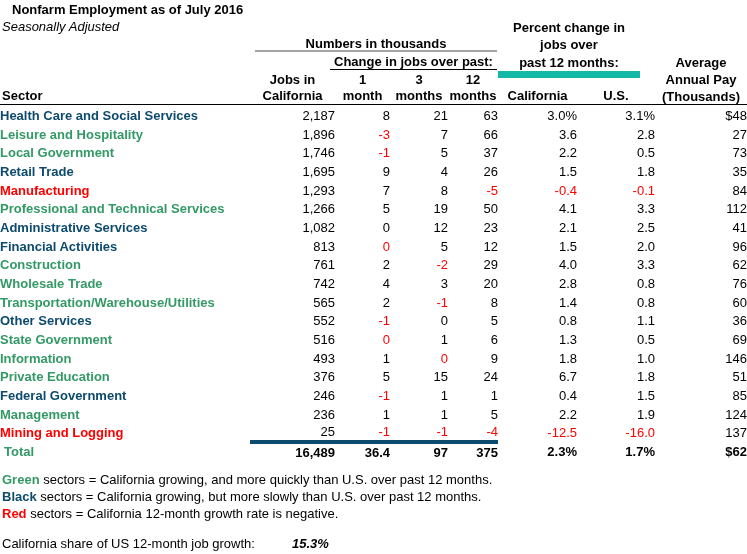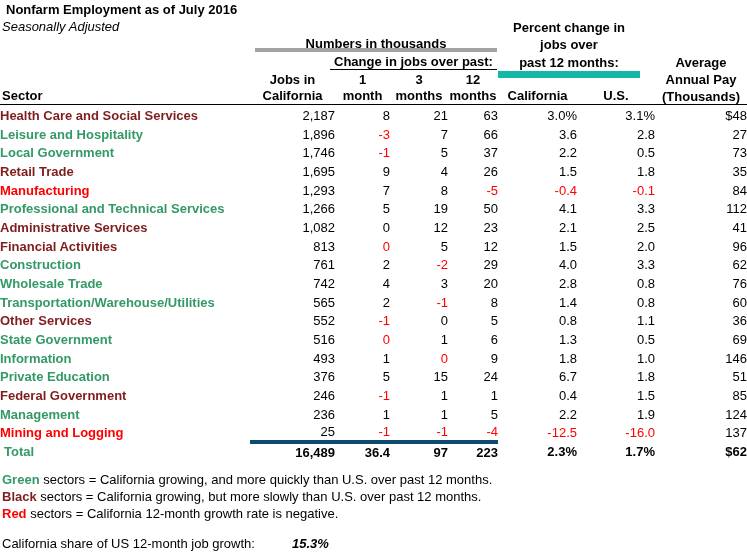--- a/index.html
+++ b/index.html
@@ -9,27 +9,27 @@
     width: 747px;
     height: 554px;
     background: #ffffff;
     font-family: "Liberation Sans", sans-serif;
     font-size: 13px;
     color: #000000;
     overflow: hidden;
   }
   .c-green { color: #339966; }
   .c-red { color: #FF0000; }
-  .c-black { color: #7f1d1d; }
-
-  .title { position:absolute; left:6px; top:2px; font-weight:bold; white-space:nowrap; }
+  .c-black { color: #0c4a6e; }
+
+  .title { position:absolute; left:12px; top:2px; font-weight:bold; white-space:nowrap; }
   .subtitle { position:absolute; left:2px; top:19px; font-weight:normal; font-style:italic; white-space:nowrap; }
 
   .hdr { position:absolute; font-weight:bold; text-align:center; white-space:nowrap; }
-  .h-numbers { left:255px; top:36px; width:242px; height:16px; border-bottom:4px solid #a3a3a3; }
+  .h-numbers { left:255px; top:36px; width:242px; height:16px; border-bottom:2px solid #a3a3a3; }
   .h-change  { left:330px; top:54px; width:167px; height:16px; border-bottom:1px solid #000; }
   .h-pct     { left:498px; top:19px; width:142px; line-height:17.4px; border-bottom:7px solid #14b8a6; }
   .h-avg     { left:655px; top:54px; width:92px;  line-height:17px; }
   .h-sector  { left:2px;   top:88px; text-align:left; }
   .h-jobs    { left:250px; top:72px; width:85px; line-height:16px; }
   .h-m1      { left:335px; top:72px; width:55px; line-height:16px; }
   .h-m3      { left:390px; top:72px; width:58px; line-height:16px; }
   .h-m12     { left:448px; top:72px; width:50px; line-height:16px; }
   .h-ca      { left:498px; top:88px; width:79px; }
   .h-us      { left:577px; top:88px; width:78px; }
@@ -285,21 +285,21 @@
           <td class="num col-m12 c-red">-4</td>
           <td class="num col-ca c-red">-12.5</td>
           <td class="num col-us c-red">-16.0</td>
           <td class="num col-pay">137</td>
         </tr>
         <tr class="total">
           <td class="sector-cell c-green">Total</td>
           <td class="num col-jobs rule">16,489</td>
           <td class="num col-m1 rule">36.4</td>
           <td class="num col-m3 rule">97</td>
-          <td class="num col-m12 rule">223</td>
+          <td class="num col-m12 rule">375</td>
           <td class="num col-ca">2.3%</td>
           <td class="num col-us">1.7%</td>
           <td class="num col-pay">$62</td>
         </tr>
       </tbody>
   </table>
 
   <div class="legend">
     <div><span class="term c-green">Green</span><span> sectors = California growing, and more quickly than U.S. over past 12 months.</span></div>
     <div><span class="term c-black">Black</span><span> sectors = California growing, but more slowly than U.S. over past 12 months.</span></div>

